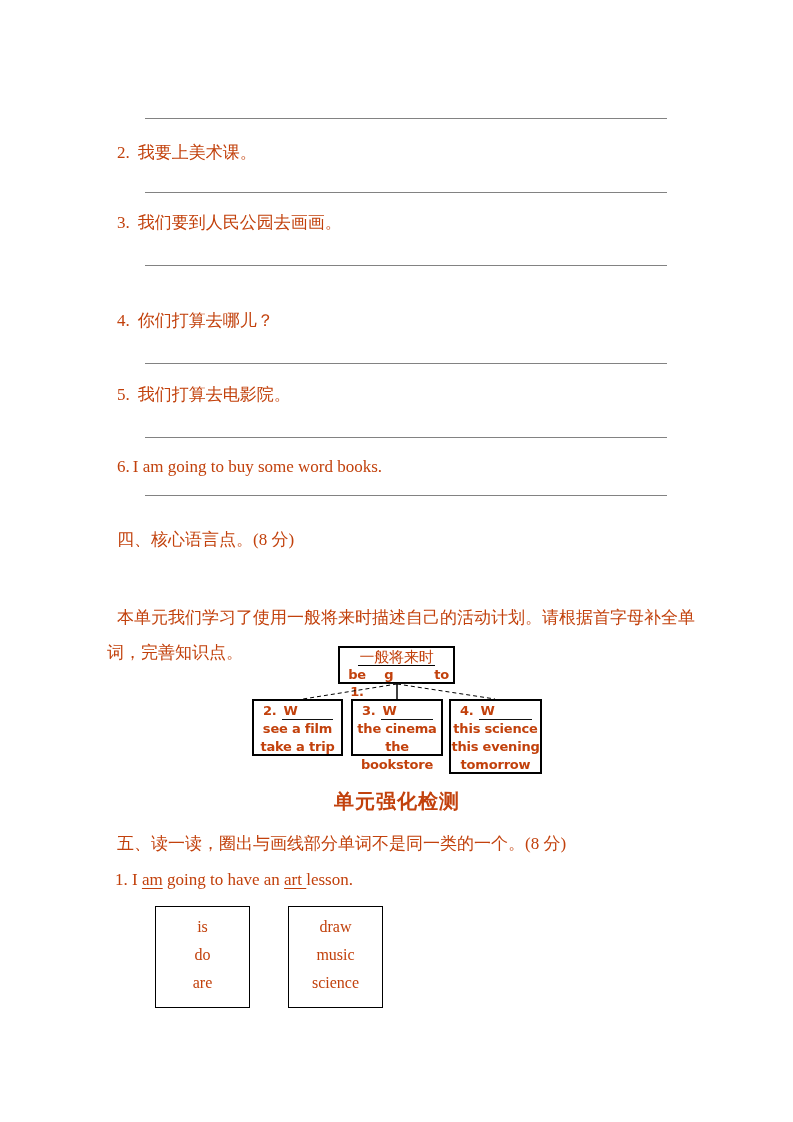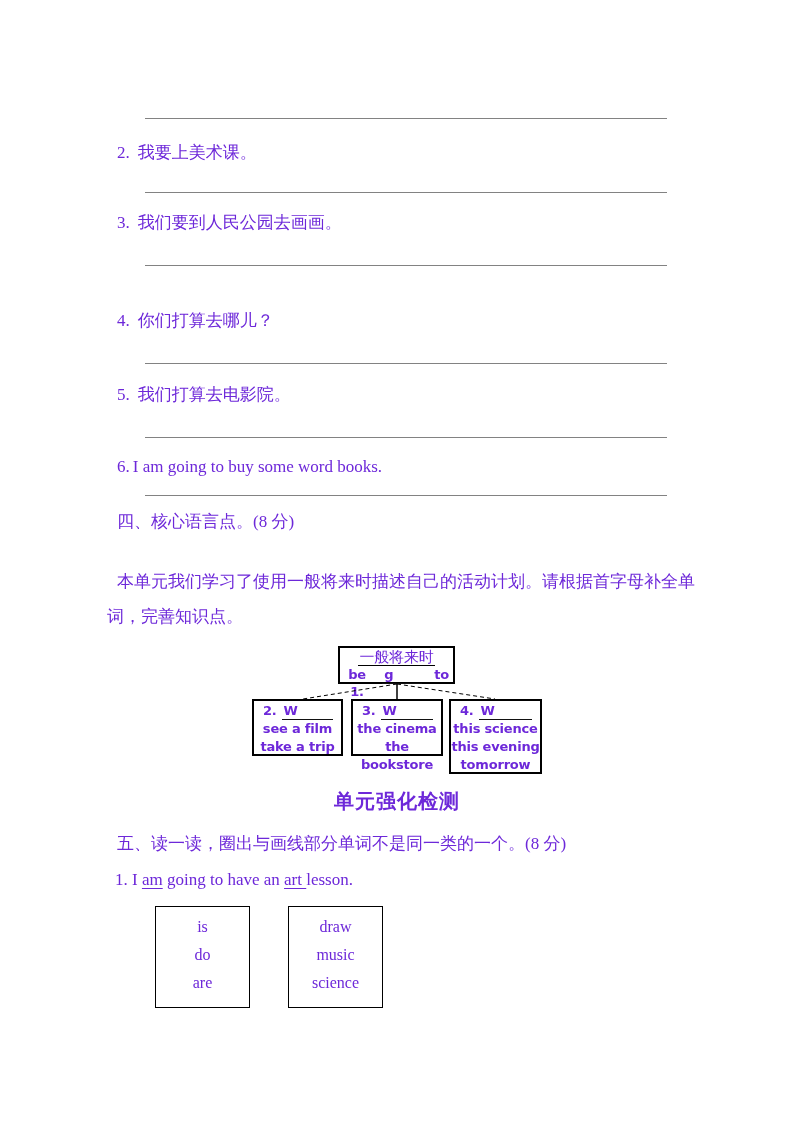--- a/index.html
+++ b/index.html
@@ -1,39 +1,39 @@
 <!DOCTYPE html>
 <html><head>
 <meta charset="utf-8">
 <style>
   html,body{margin:0;padding:0;background:#ffffff;}
   #page{
     position:relative;
     width:793px;height:1122px;
     background:#ffffff;
     font-family:"Liberation Serif","DejaVu Serif",serif;
-    color:#6d28d9;
+    color:#c2410c;
     overflow:hidden;
   }
   .answer-line{
     position:absolute;left:145px;width:522px;height:0;
     border-top:1px solid #828282;
   }
   .item{
     position:absolute;left:117px;
     font-size:17px;line-height:21px;white-space:nowrap;
   }
   .item .num{display:inline-block;margin-right:8px;}
   .sec-heading{
     position:absolute;left:117px;
     font-size:17px;line-height:22px;white-space:nowrap;
   }
   .para-line{
     position:absolute;left:112px;
-    font-size:17px;line-height:22px;white-space:nowrap;
+    font-size:17px;line-height:22px;white-space:nowrap;margin-top:36px;
   }
   .banner{
     position:absolute;left:117px;width:560px;
     text-align:center;font-size:20px;font-weight:bold;line-height:24px;
     letter-spacing:1px;
   }
   
   .dbox{
     position:absolute;border:2px solid #000;background:#fff;
     font-family:"DejaVu Sans","Liberation Sans",sans-serif;
@@ -94,21 +94,21 @@
   <div class="item" style="top:310px">
     <span class="num">4.</span><span>你们打算去哪儿？</span>
   </div>
   <div class="item" style="top:384px">
     <span class="num">5.</span><span>我们打算去电影院。</span>
   </div>
   <div class="item" style="top:456px">
     <span class="num" style="margin-right:3px">6.</span><span>I am going to buy some word books.</span>
   </div>
 
-  <div class="sec-heading" style="top:511px">四、核心语言点。(8 分)</div>
+  <div class="sec-heading" style="top:529px">四、核心语言点。(8 分)</div>
   <div class="para-line" style="top:571px;left:117px">本单元我们学习了使用一般将来时描述自己的活动计划。请根据首字母补全单</div>
   <div class="para-line" style="top:606px;left:107px">词，完善知识点。</div>
 
   <div class="dbox dbox-top">
     <div class="row title-row"><span class="u-title">一般将来时</span></div>
     <div class="formula-row">
       <span>be 1.</span>
       <span class="blank-line blank-formula"><span>g</span></span>
       <span>to</span>
     </div>

